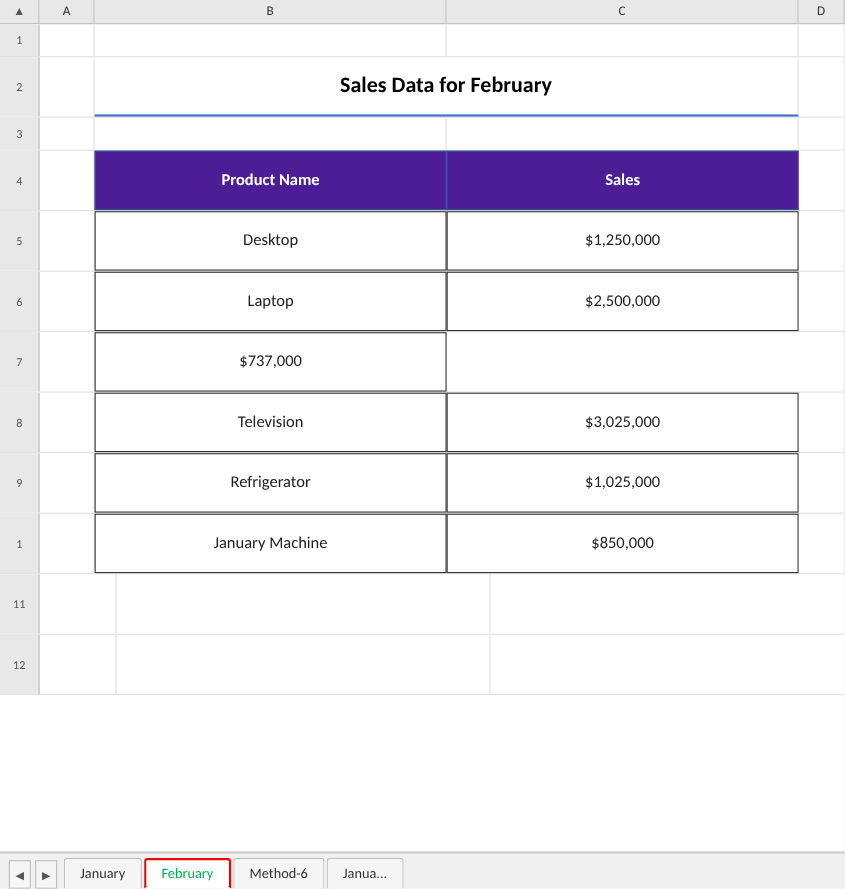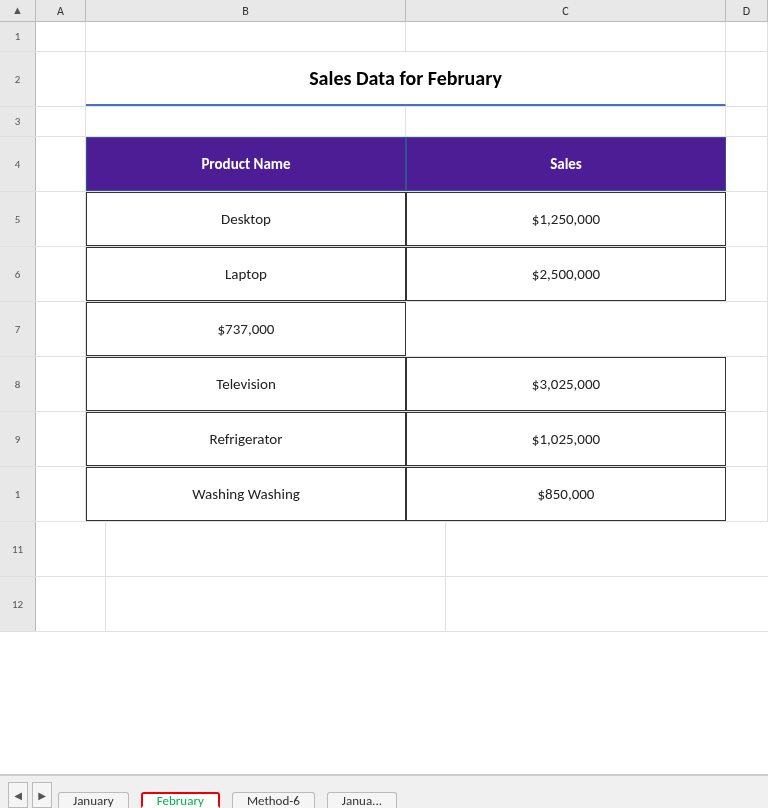--- a/index.html
+++ b/index.html
@@ -154,31 +154,31 @@
       color: #555;
       font-size: 10px;
       border: 1px solid #bbb;
       background: #f5f5f5;
       margin-right: 4px;
       margin-bottom: 0;
     }
 
     .sheet-tab {
       padding: 4px 14px;
-      height: 16px;
+      height: 28px;
       display: flex;
       align-items: center;
       justify-content: center;
       font-size: 13px;
       border: 1px solid #bbb;
       border-bottom: none;
       background: #f5f5f5;
       color: #333;
       cursor: pointer;
-      margin-right: 12px;
+      margin-right: 2px;
       border-top-left-radius: 3px;
       border-top-right-radius: 3px;
     }
 
     .sheet-tab-active {
       background: #fff;
       color: #00b050;
       font-weight: normal;
       border: 2px solid #e00;
       border-bottom: 2px solid #fff;
@@ -291,21 +291,21 @@
       <div class="cell cell-c table-data">
         <span>$1,025,000</span>
       </div>
       <div class="cell cell-d"></div>
     </div>
 
     <div class="grid-row row-10">
       <div class="row-header">1</div>
       <div class="cell cell-a"></div>
       <div class="cell cell-b table-data">
-        <span>Washing Washing</span>
+        <span>January Machine</span>
       </div>
       <div class="cell cell-c table-data">
         <span>$850,000</span>
       </div>
       <div class="cell cell-d"></div>
     </div>
 
     <div class="grid-row row-11">
       <div class="row-header">11</div>
       <div class="cell cell-a"></div>

